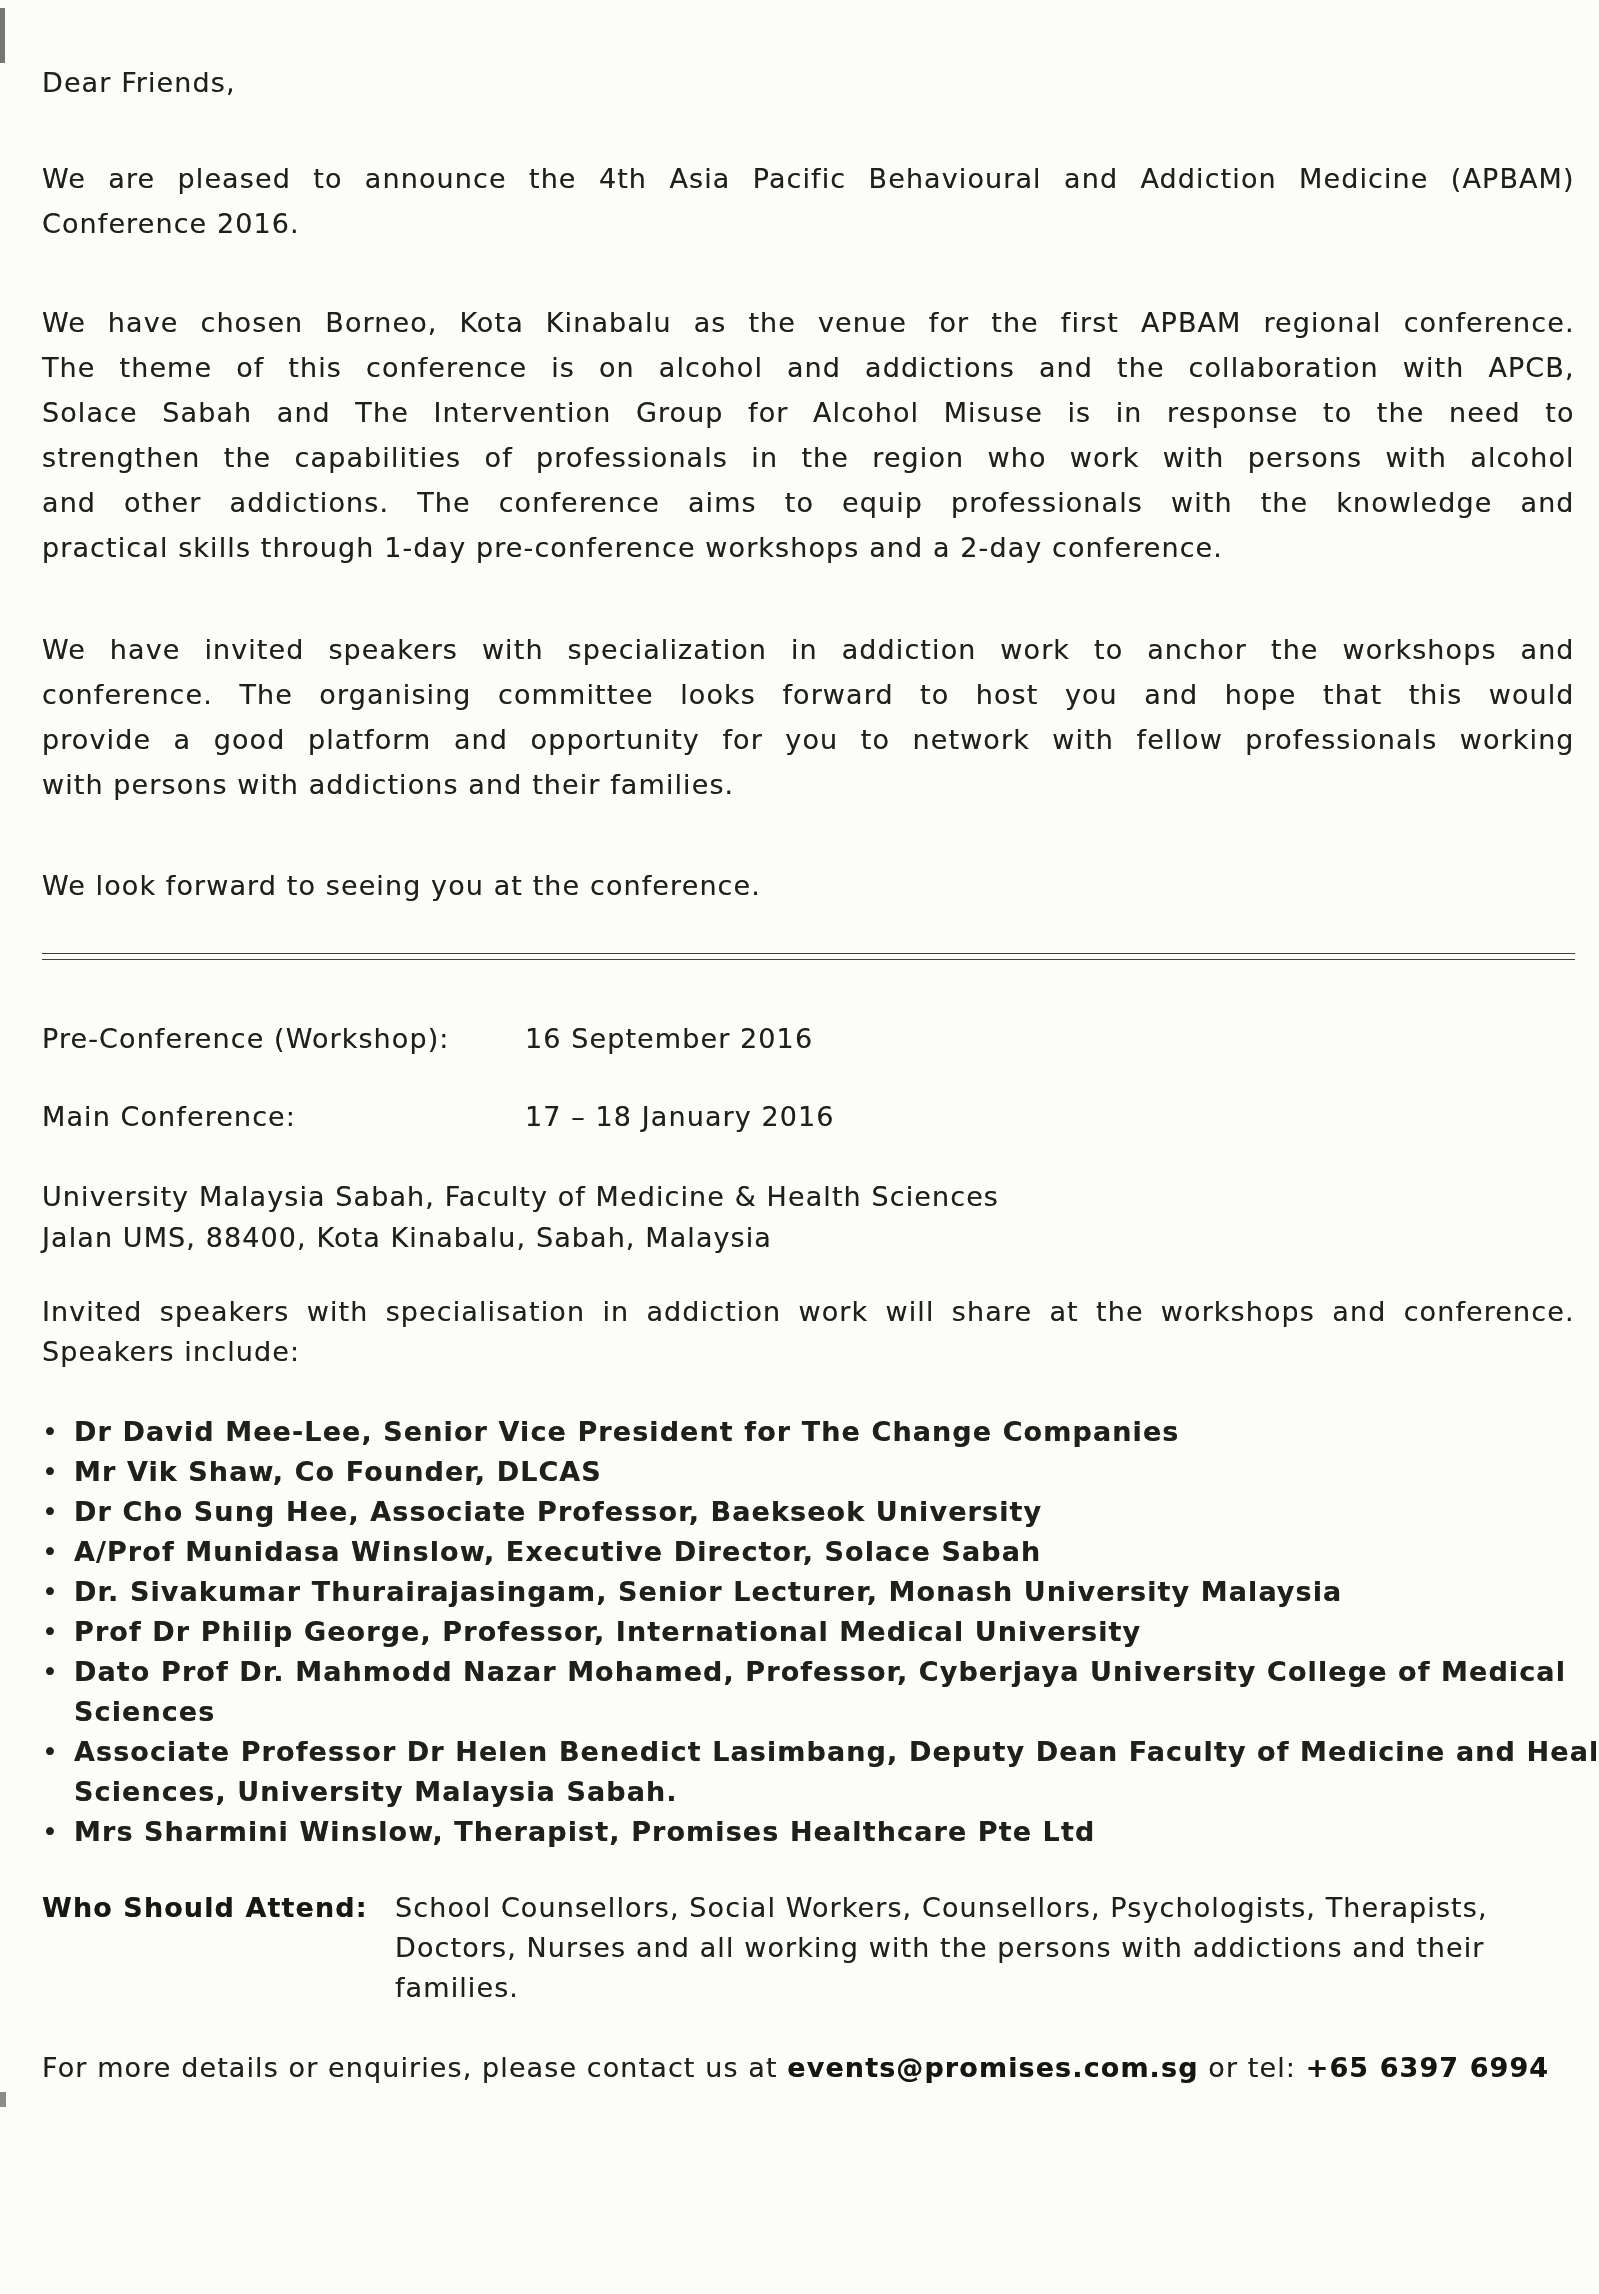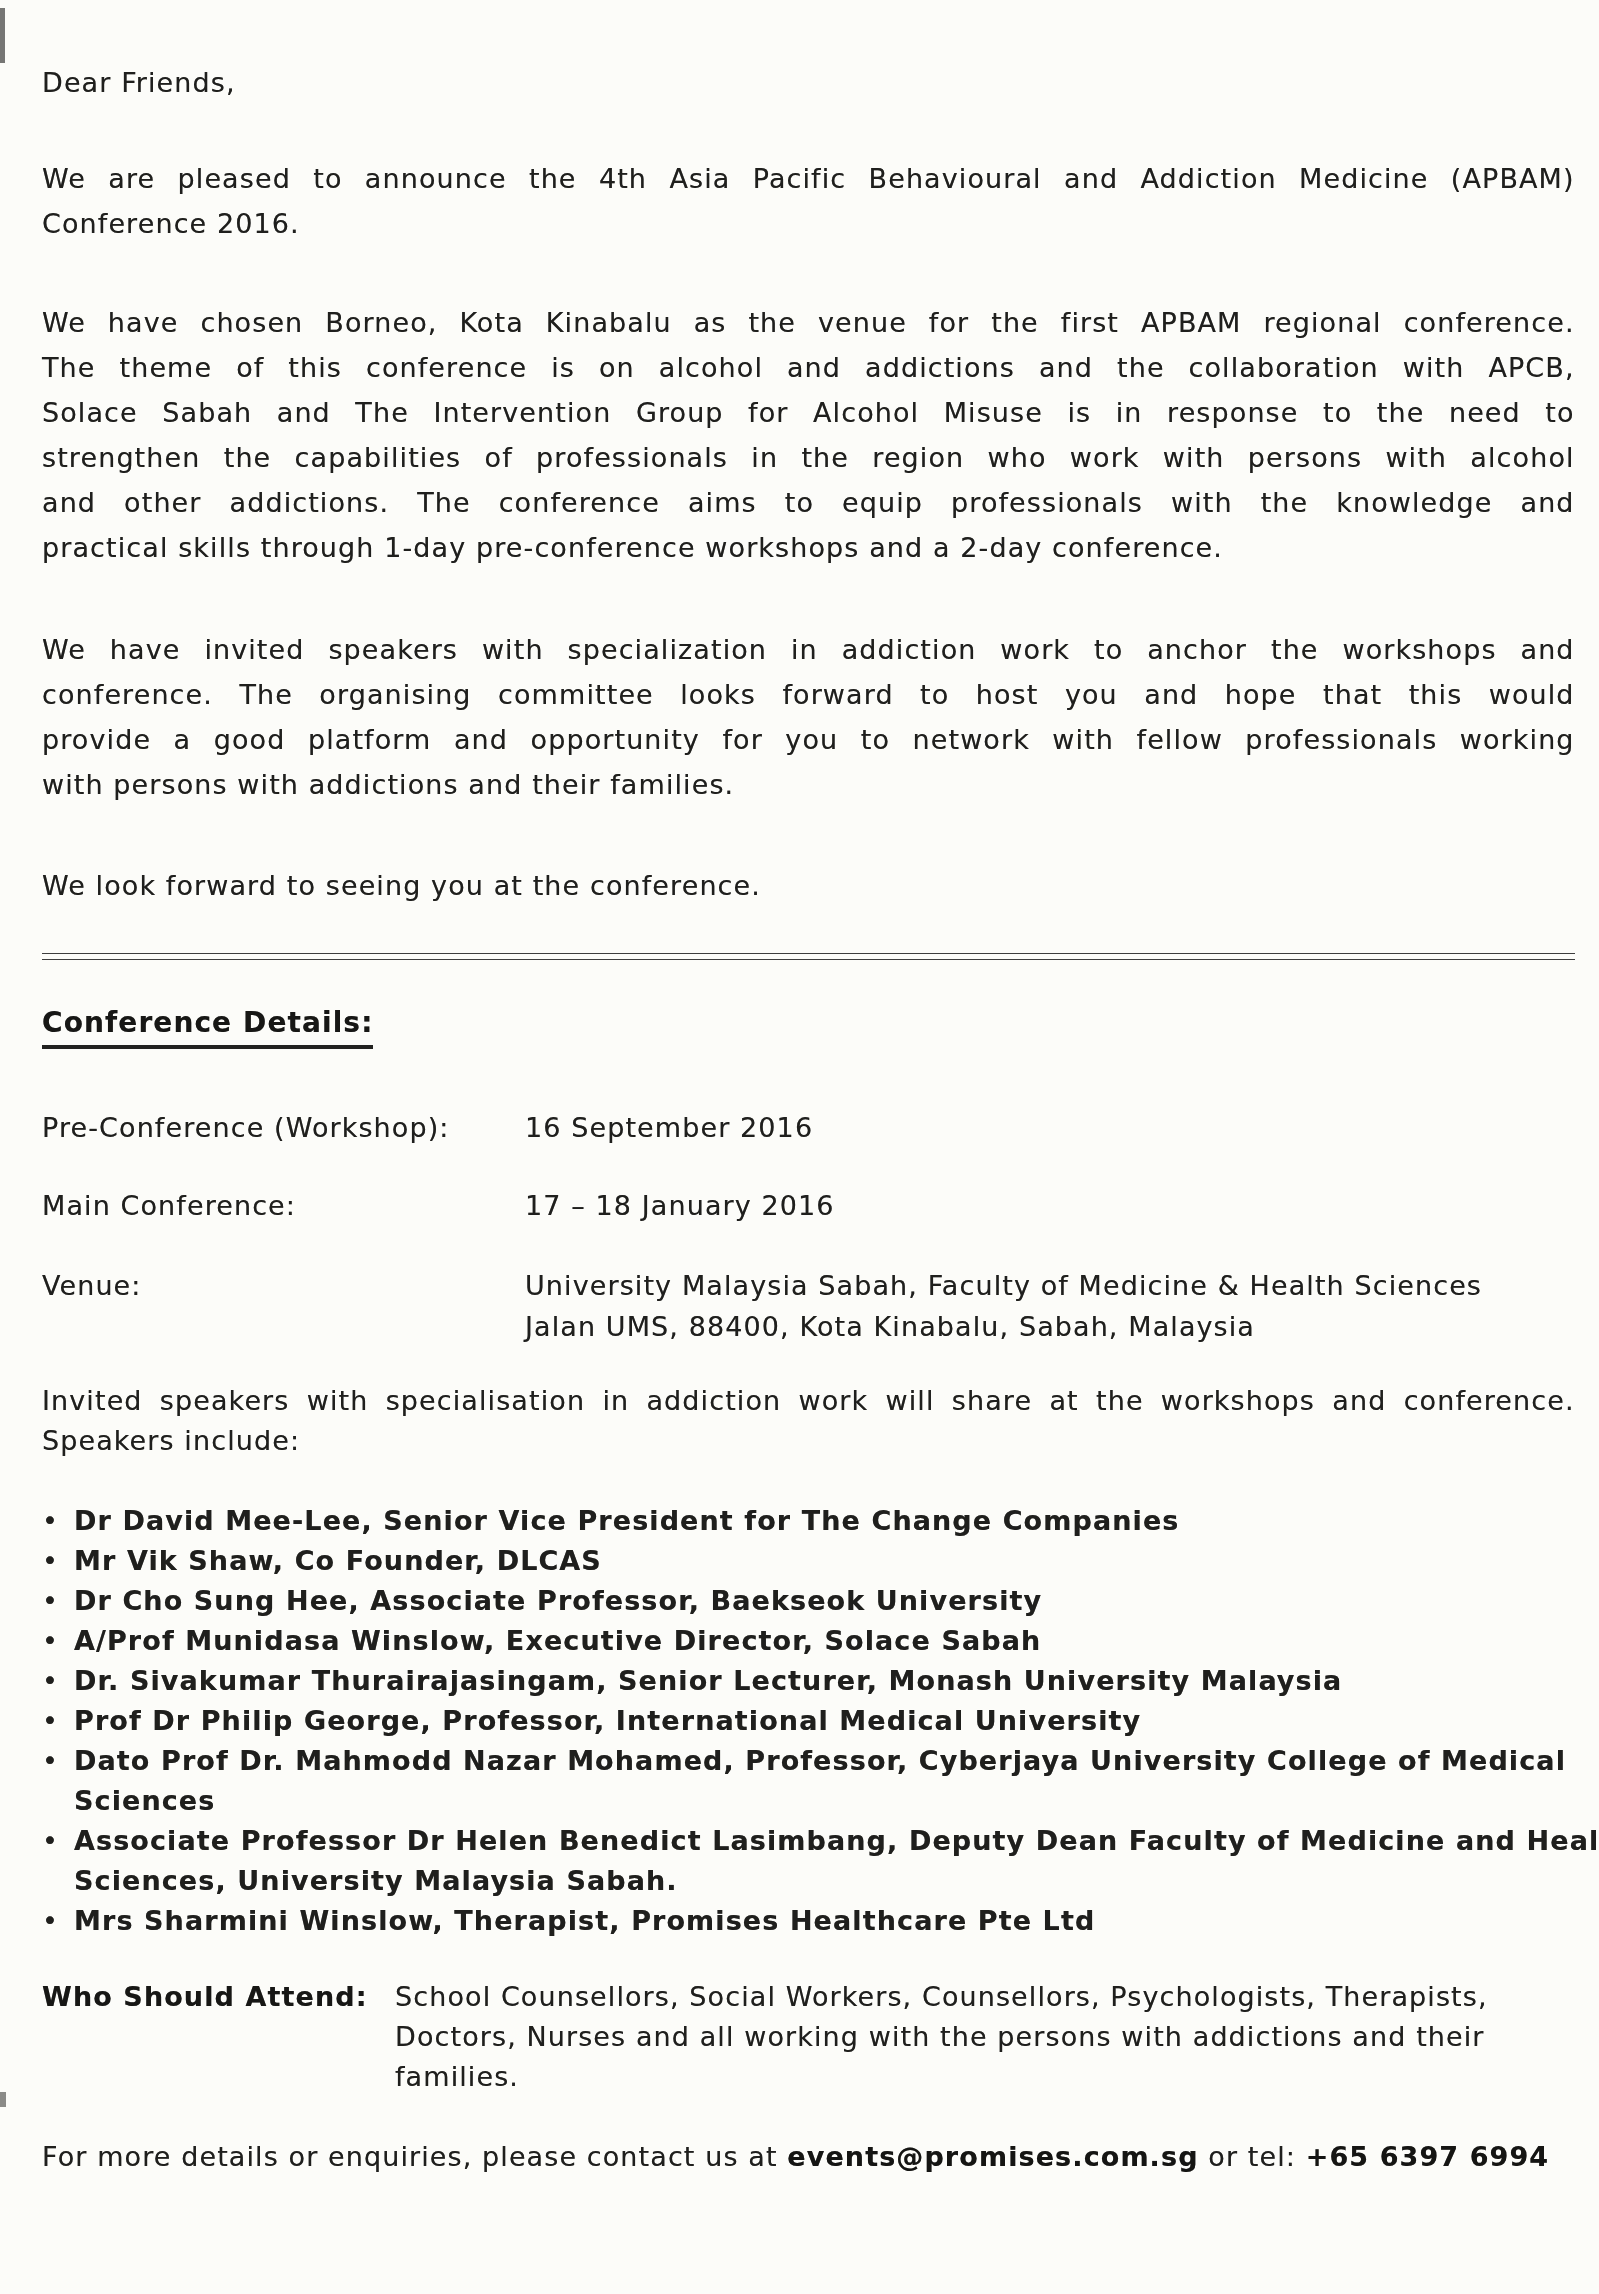--- a/index.html
+++ b/index.html
@@ -115,34 +115,32 @@
       <div class="jline">We have invited speakers with specialization in addiction work to anchor the workshops and</div>
       <div class="jline">conference. The organising committee looks forward to host you and hope that this would</div>
       <div class="jline">provide a good platform and opportunity for you to network with fellow professionals working</div>
       <div class="jline last">with persons with addictions and their families.</div>
     </div>
 
   <div class="para p4">We look forward to seeing you at the conference.</div>
 
   <div class="divider"></div>
 
-  <div class="section-heading"><span class="heading-text">Conference Details:</span></div>
 
   <div class="detail-row row-1">
     <div class="detail-label">Pre-Conference (Workshop):</div>
     <div class="detail-value">16 September 2016</div>
   </div>
 
   <div class="detail-row row-2">
     <div class="detail-label">Main Conference:</div>
     <div class="detail-value">17 – 18 January 2016</div>
   </div>
 
   <div class="detail-row row-3">
-    <div class="detail-label">Venue:</div>
     <div class="detail-value">
         <span class="vline">University Malaysia Sabah, Faculty of Medicine &amp; Health Sciences</span>
         <span class="vline">Jalan UMS, 88400, Kota Kinabalu, Sabah, Malaysia</span>
       </div>
   </div>
 
   <div class="para invited">
       <div class="jline">Invited speakers with specialisation in addiction work will share at the workshops and conference.</div>
       <div class="jline last">Speakers include:</div>
     </div>

